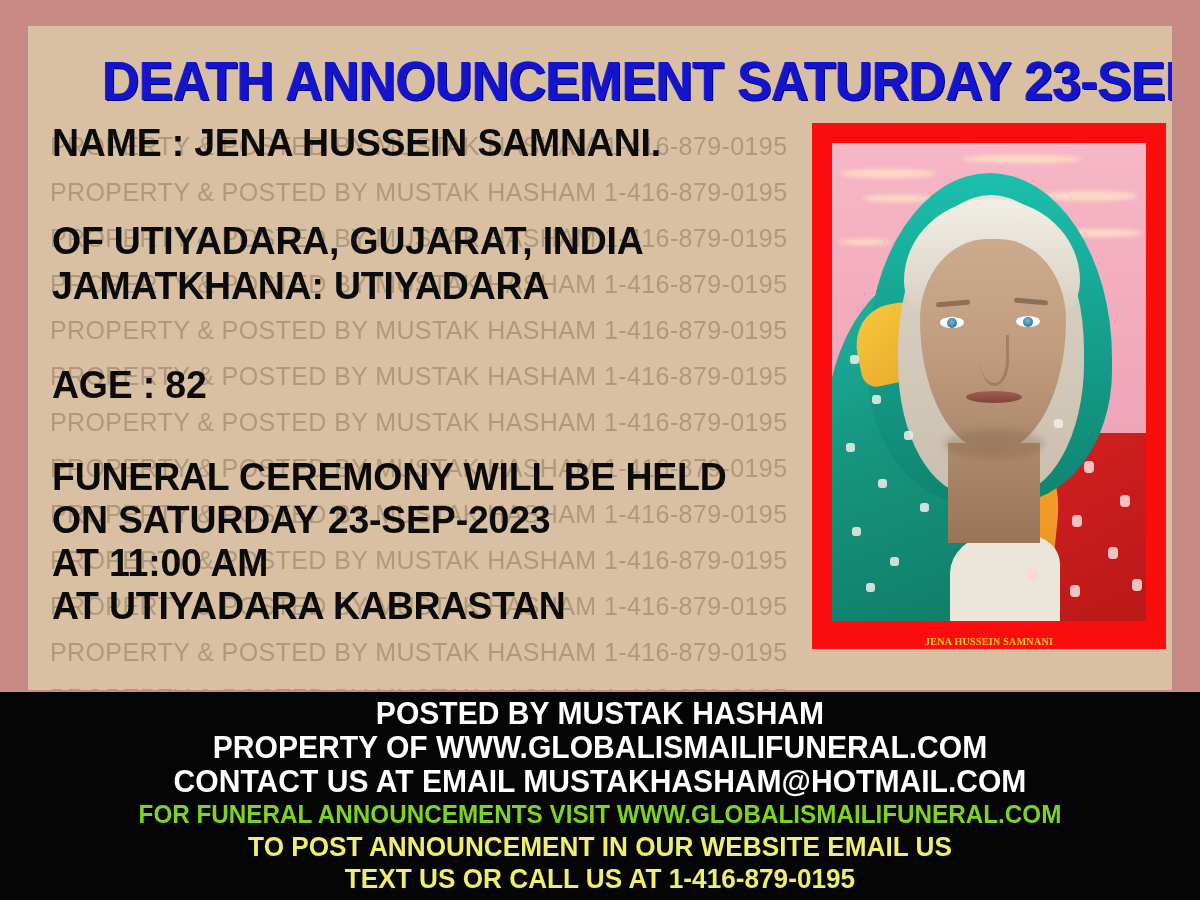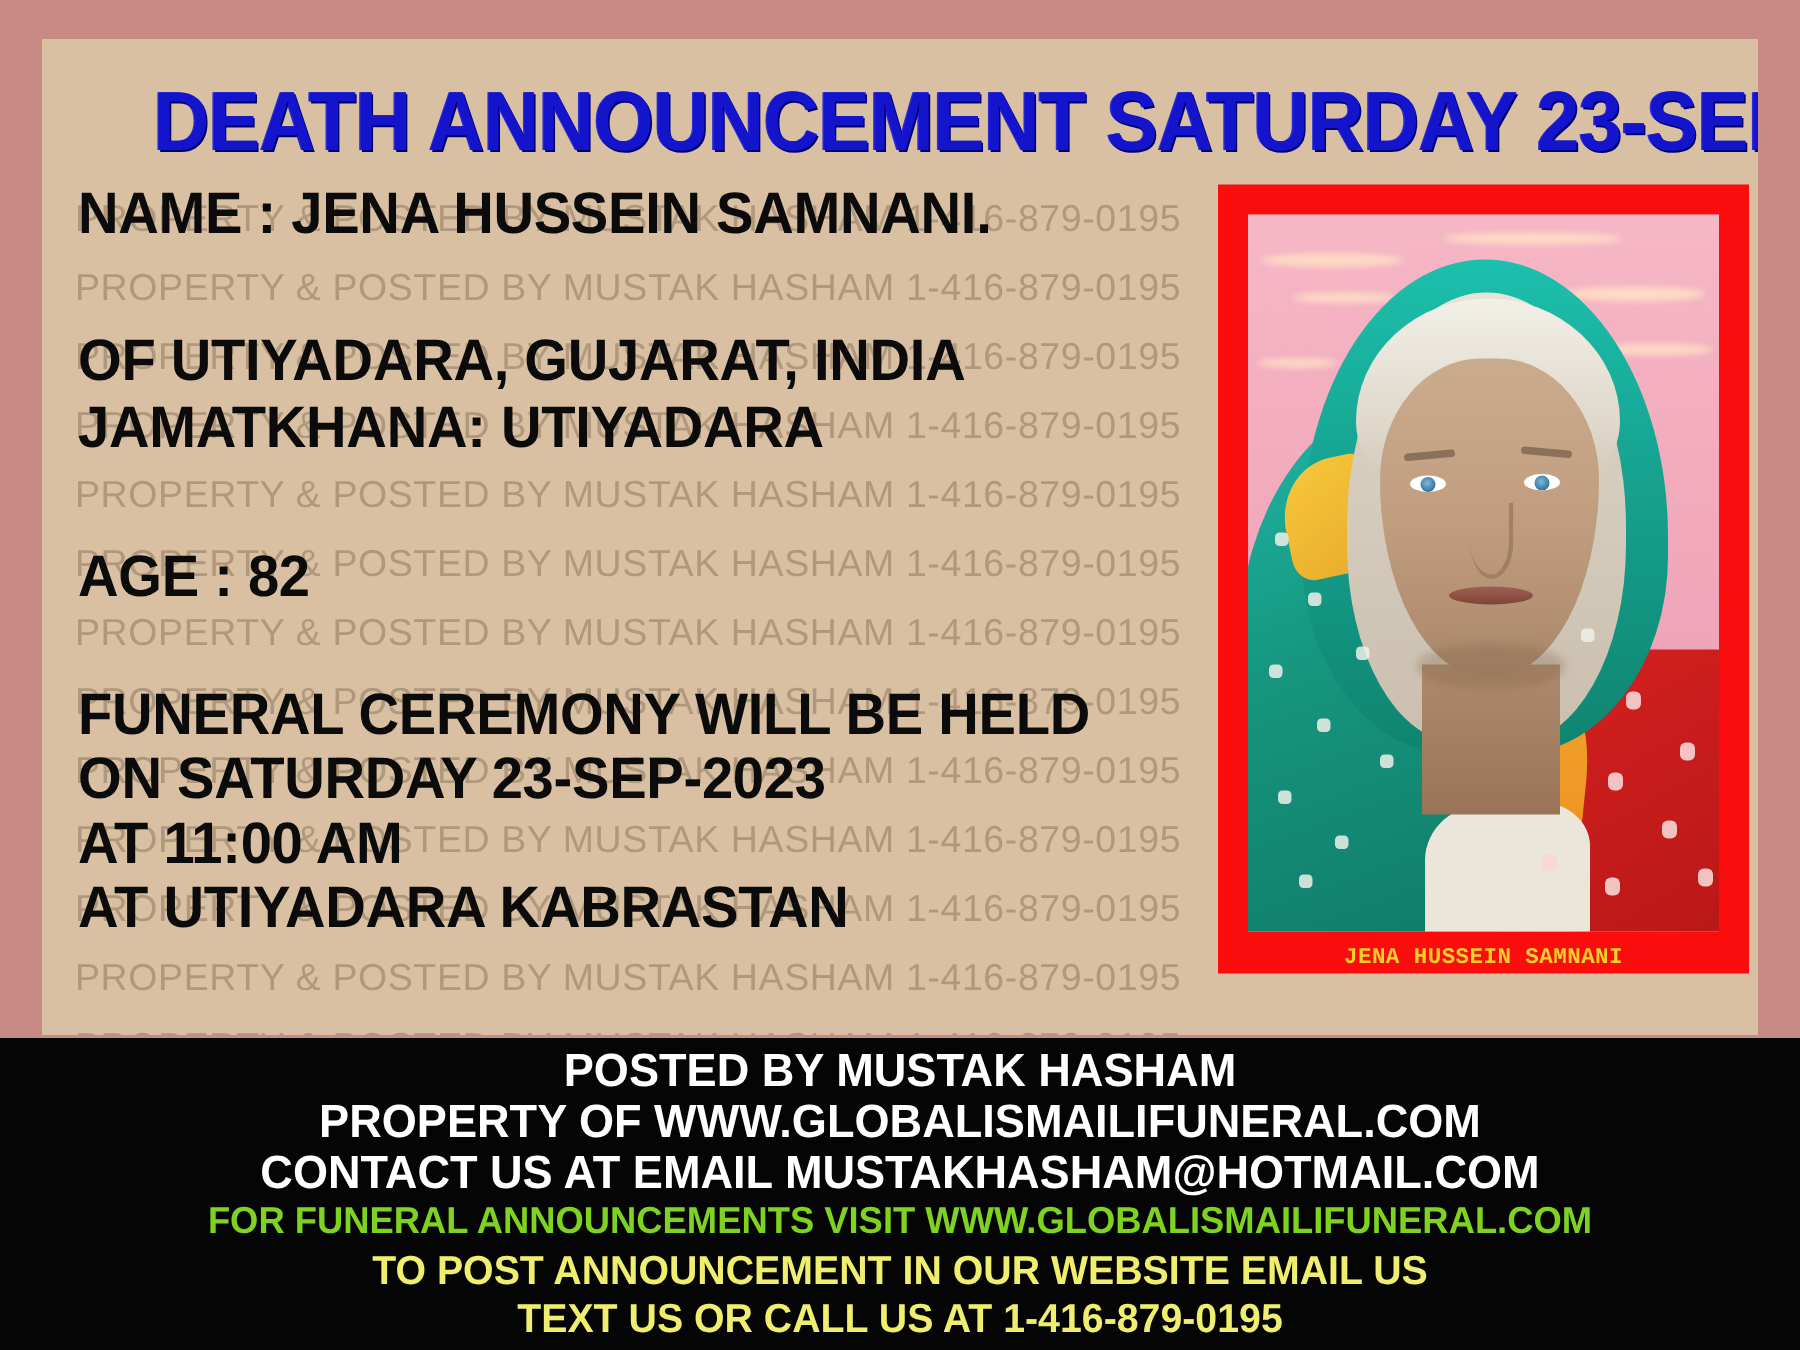--- a/index.html
+++ b/index.html
@@ -309,23 +309,23 @@
     width: 10px;
     height: 12px;
   }
 
   #photo-caption {
     position: absolute;
     left: 0;
     bottom: 2px;
     width: 354px;
     text-align: center;
-    font-family: Liberation Mono, monospace;
+    font-family: Liberation Serif, serif;
     font-weight: 700;
-    font-size: 15px;
+    font-size: 10px;
     letter-spacing: 0.3px;
     color: #f2d02a;
   }
 
   #ref-number {
     position: absolute;
     left: 784px;
     top: 626px;
     width: 360px;
     text-align: center;

